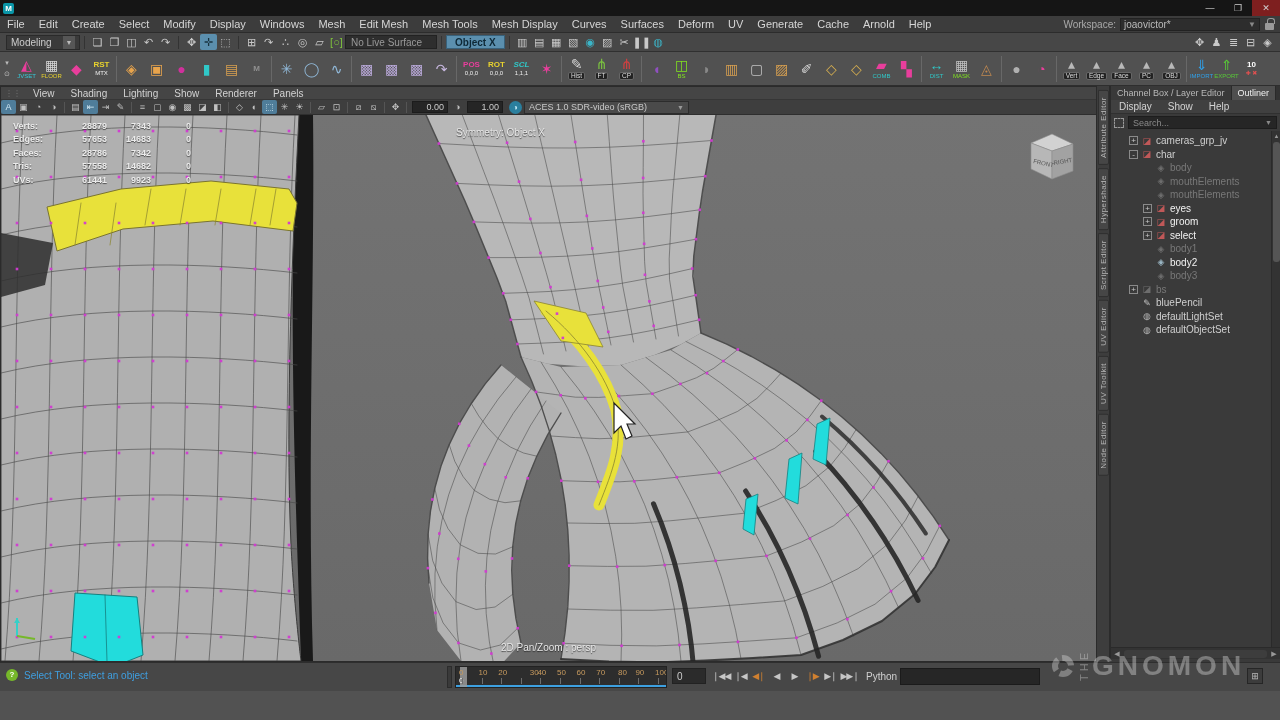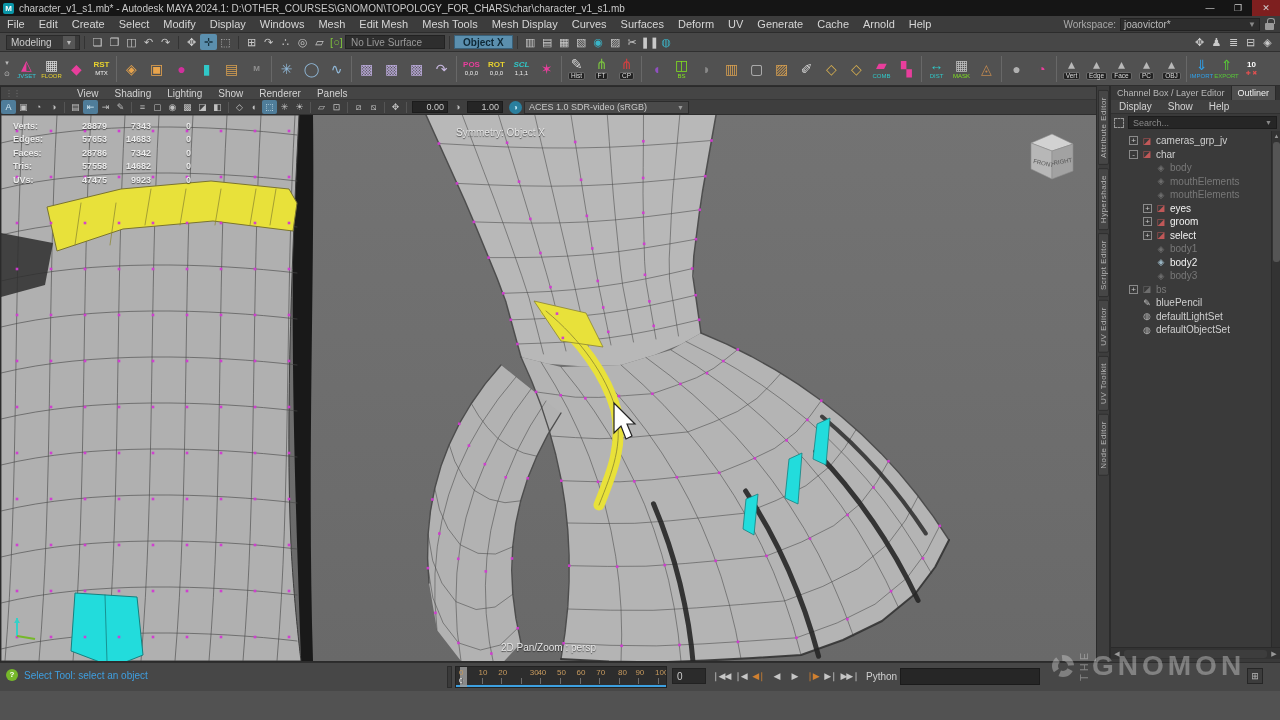--- a/index.html
+++ b/index.html
@@ -41,21 +41,21 @@
   .shelf-items{display:flex;align-items:center;height:34px;}
   .shelf-item{width:25px;height:32px;display:flex;flex-direction:column;align-items:center;justify-content:center;line-height:1;}
   .shelf-item .g{font-size:14px;}
   .shelf-item .g.txt{font-size:8px;font-weight:bold;}
   .shelf-item .sub{font-size:6px;margin-top:1px;color:#ddd;}
   .shelf-item .sub.box{background:#222;border:1px solid #666;border-radius:2px;padding:0 2px;font-size:6.5px;color:#ddd;}
   .shelf-sep{width:1px;height:26px;background:#3a3a3a;border-right:1px solid #686868;margin:0 2px;}
 
   
   .viewport-col{left:0;top:86px;width:1097px;height:576px;background:#3f3f3f;border:1px solid #2b2b2b;}
-  .panelmenus{left:0;top:0;width:1095px;height:13px;background:#454545;display:flex;align-items:center;font-size:10px;color:#d2d2d2;border-bottom:1px solid #363636;gap:44px;}
+  .panelmenus{left:0;top:0;width:1095px;height:13px;background:#454545;display:flex;align-items:center;font-size:10px;color:#d2d2d2;border-bottom:1px solid #363636;}
   .panelmenus .grip{color:#777;font-size:8px;margin:0 4px;}
   .pm-item{padding:0 8px;}
   .panelicons{left:0;top:13px;width:1095px;height:15px;background:#3e3e3e;border-bottom:1px solid #2e2e2e;display:flex;align-items:center;font-size:9px;color:#c0c0c0;overflow:hidden;}
   .pi-icon{width:15px;text-align:center;font-size:9px;line-height:14px;}
   .pi-icon.hl{background:#4f7d9a;border-radius:2px;color:#cfe6f2;}
   .pi-sep{width:1px;height:11px;background:#2c2c2c;border-right:1px solid #555;margin:0 3px;}
   .pi-field{width:36px;height:12px;background:#252525;border:1px solid #1c1c1c;color:#ccc;font-size:9px;text-align:right;padding:0 3px;margin:0 2px;}
   .pi-cs{width:165px;height:13px;background:#4a4a4a;border:1px solid #2c2c2c;color:#c8c8c8;font-size:9px;display:flex;align-items:center;padding:0 4px;margin-left:2px;}
   .pi-cs .dd{margin-left:auto;font-size:7px;color:#999;}
   .pi-cs-icon{width:13px;height:13px;border-radius:50%;background:#2a7f9e;color:#bfe8f5;font-size:8px;text-align:center;line-height:13px;margin-left:4px;}
@@ -125,21 +125,20 @@
   .wm-the{writing-mode:vertical-rl;transform:rotate(180deg);font-size:11px;letter-spacing:3px;margin:0 2px;}
   .wm-text{font-size:28px;letter-spacing:4px;line-height:24px;font-weight:700;}
 </style>
 </head>
 <body>
 
 <div class="screen">
 
   <div class="abs titlebar">
     <div class="maya-logo">M</div>
-    <div>character_v1_s1.mb* - Autodesk MAYA 2024.1: D:\OTHER_COURSES\GNOMON\TOPOLOGY_FOR_CHARS\char\character_v1_s1.mb</div>
     <div class="win-btns" id="win-btns">
         <div class="win-btn">—</div>
         <div class="win-btn">❐</div>
         <div class="win-btn close">✕</div>
       </div>
   </div>
 
   <div class="abs menubar">
     <span id="menu-items"><span class="menu-item">File</span><span class="menu-item">Edit</span><span class="menu-item">Create</span><span class="menu-item">Select</span><span class="menu-item">Modify</span><span class="menu-item">Display</span><span class="menu-item">Windows</span><span class="menu-item">Mesh</span><span class="menu-item">Edit Mesh</span><span class="menu-item">Mesh Tools</span><span class="menu-item">Mesh Display</span><span class="menu-item">Curves</span><span class="menu-item">Surfaces</span><span class="menu-item">Deform</span><span class="menu-item">UV</span><span class="menu-item">Generate</span><span class="menu-item">Cache</span><span class="menu-item">Arnold</span><span class="menu-item">Help</span></span>
     <div class="workspace">
@@ -167,21 +166,21 @@
       <div class="sl-icon">✥</div>
       <div class="sl-icon hl">✛</div>
       <div class="sl-icon">⬚</div>
       <div class="sl-sep"></div>
       <div class="sl-icon">⊞</div>
       <div class="sl-icon">↷</div>
       <div class="sl-icon">∴</div>
       <div class="sl-icon">◎</div>
       <div class="sl-icon">▱</div>
       <div class="sl-icon green">[○]</div>
-      <div class="sl-field" style="width: 100px;">No Live Surface</div>
+      <div class="sl-field" style="width: 92px;">No Live Surface</div>
       <div class="sl-sep"></div>
       <div class="objx-field">Object X</div>
       <div class="sl-sep"></div>
       <div class="sl-icon">▥</div>
       <div class="sl-icon">▤</div>
       <div class="sl-icon">▦</div>
       <div class="sl-icon">▧</div>
       <div class="sl-icon" style="color: rgb(59, 181, 200);">◉</div>
       <div class="sl-icon">▨</div>
       <div class="sl-icon">✂</div>
@@ -736,21 +735,21 @@
             <div class="c3">0</div>
           </div>
           <div class="hud-row">
             <div class="l">Tris:</div>
             <div class="c1">57558</div>
             <div class="c2">14682</div>
             <div class="c3">0</div>
           </div>
           <div class="hud-row">
             <div class="l">UVs:</div>
-            <div class="c1">47475</div>
+            <div class="c1">61441</div>
             <div class="c2">9923</div>
             <div class="c3">0</div>
           </div>
         </div>
 
       <div class="abs ov-label" style="left:455px;top:12px">Symmetry: Object X</div>
 
       <svg class="abs" style="left:1022px;top:14px" width="58" height="56">
         <polygon points="8,14 29,5 50,15 29,22" fill="#d2d2d2" stroke="#8d8d8d" stroke-width="0.6"></polygon>
         <polygon points="8,14 29,22 29,50 8,40" fill="#b7b7b7" stroke="#8d8d8d" stroke-width="0.6"></polygon>

